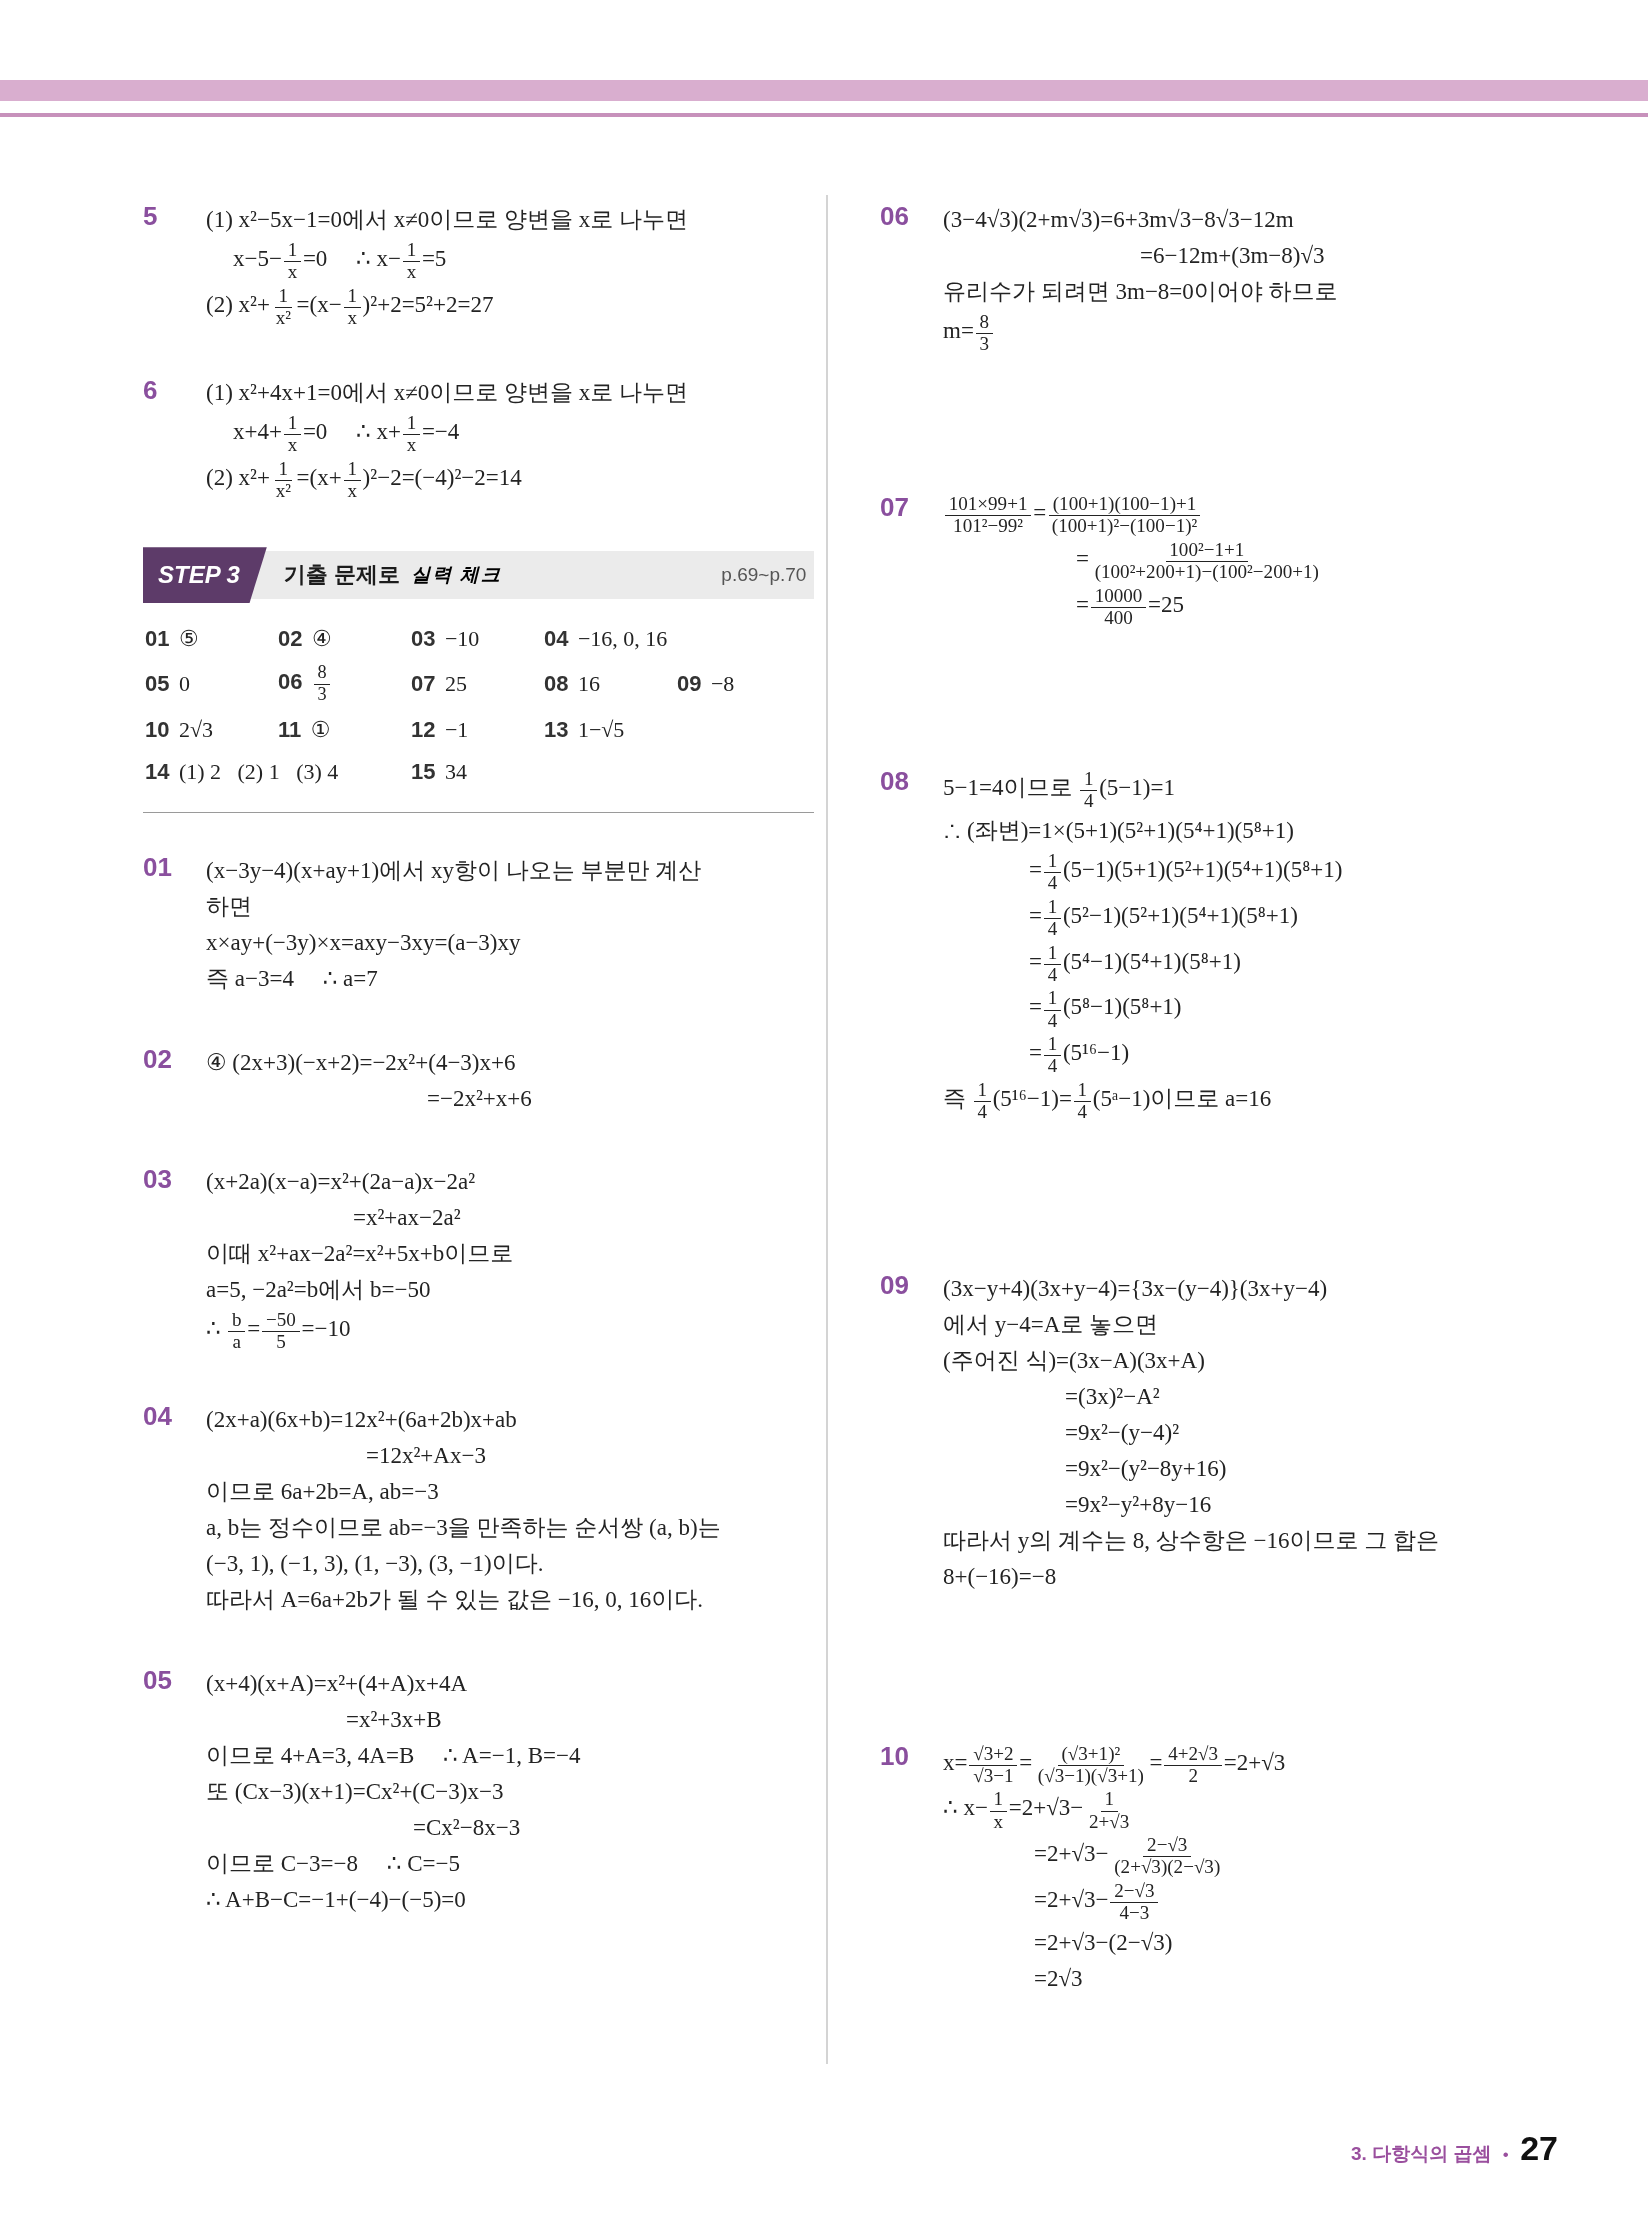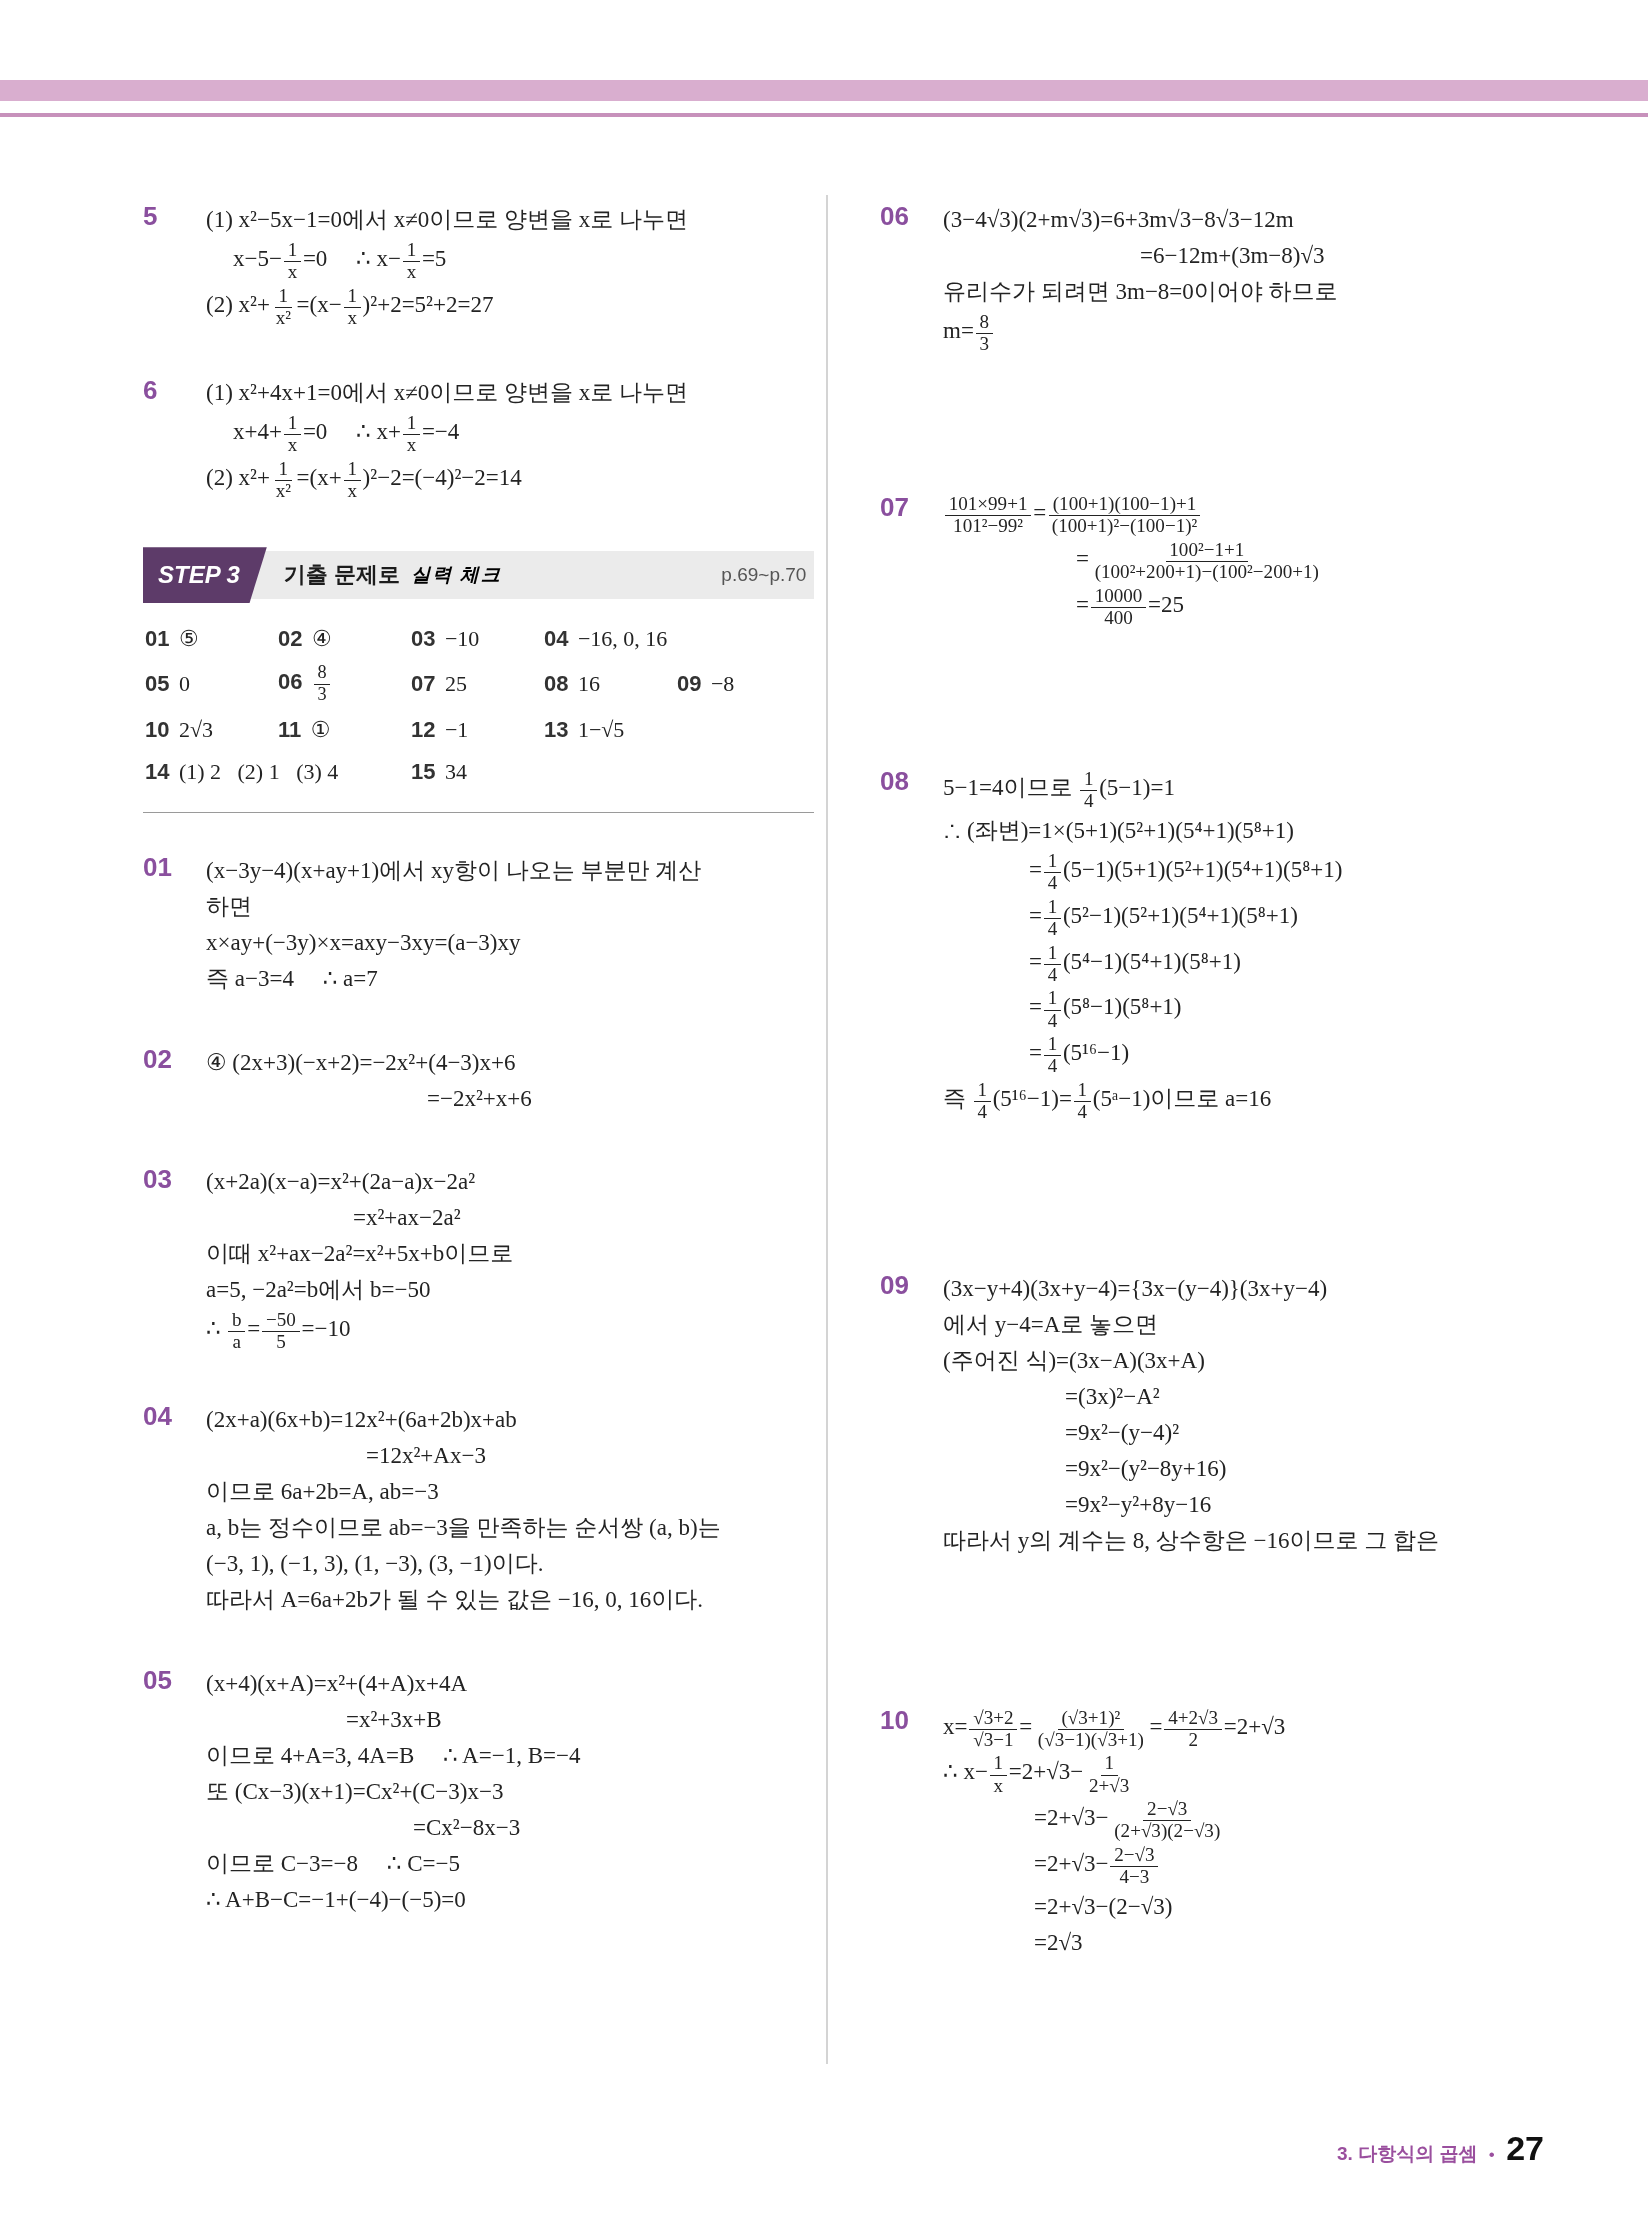--- a/index.html
+++ b/index.html
@@ -37,21 +37,21 @@
   .script{color:#000000;font-style:italic;font-weight:bold;font-size:19px;margin-left:11.4px;letter-spacing:1.9px;font-family:"Liberation Serif",cursive;}
   .sh-pages{margin-left:auto;color:#555;font-size:19px;font-family:"Liberation Sans",sans-serif;padding-right:7.6px;}
   #answers{padding:13.3px 1.9px 15px;border-bottom:1.9px solid #9a9a9a;}
   .ansrow{margin:8.6px 0;}
   .ansitem{display:inline-block;width:133px;vertical-align:middle;}
   .ansitem.w2{width:266px;}
   .anum{font-family:"Liberation Sans",sans-serif;font-size:22px;color:#333;margin-right:9.5px;font-weight:bold;}
   .aval{font-size:22px;white-space:pre-wrap;}
 
   
-  .footer{position:absolute;top:2129px;right:104px;display:flex;align-items:baseline;gap:11.4px;font-family:"Liberation Sans",sans-serif;}
+  .footer{position:absolute;top:2129px;right:90px;display:flex;align-items:baseline;gap:11.4px;font-family:"Liberation Sans",sans-serif;}
   .chapter{color:#9a4f9e;font-size:19px;font-weight:bold;}
   .bullet{color:#9a4f9e;font-size:17px;}
   .pagenum{color:#111;font-size:34px;font-weight:bold;}
 </style>
 </head>
 <body>
 
 <div class="page">
 
   <div class="topbar"></div>
@@ -185,20 +185,21 @@
           <div class="bnum">09</div>
           <div class="bcontent">
             <div class="mline">(3x−y+4)(3x+y−4)={3x−(y−4)}(3x+y−4)</div>
             <div class="mline">에서 y−4=A로 놓으면</div>
             <div class="mline">(주어진 식)=(3x−A)(3x+A)</div>
             <div class="mline" style="padding-left: 122px;">=(3x)²−A²</div>
             <div class="mline" style="padding-left: 122px;">=9x²−(y−4)²</div>
             <div class="mline" style="padding-left: 122px;">=9x²−(y²−8y+16)</div>
             <div class="mline" style="padding-left: 122px;">=9x²−y²+8y−16</div>
             <div class="mline">따라서 y의 계수는 8, 상수항은 −16이므로 그 합은</div>
+            <div class="mline">8+(−16)=−8</div>
           </div>
         </div>
         <div class="block" style="margin-top: 143px;">
           <div class="bnum">10</div>
           <div class="bcontent">
             <div class="mline">x=<span class="frac"><span class="num">√3+2</span><span class="den">√3−1</span></span>=<span class="frac"><span class="num">(√3+1)²</span><span class="den">(√3−1)(√3+1)</span></span>=<span class="frac"><span class="num">4+2√3</span><span class="den">2</span></span>=2+√3</div>
             <div class="mline">∴ x−<span class="frac"><span class="num">1</span><span class="den">x</span></span>=2+√3−<span class="frac"><span class="num">1</span><span class="den">2+√3</span></span></div>
             <div class="mline" style="padding-left: 91px;">=2+√3−<span class="frac"><span class="num">2−√3</span><span class="den">(2+√3)(2−√3)</span></span></div>
             <div class="mline" style="padding-left: 91px;">=2+√3−<span class="frac"><span class="num">2−√3</span><span class="den">4−3</span></span></div>
             <div class="mline" style="padding-left: 91px;">=2+√3−(2−√3)</div>

